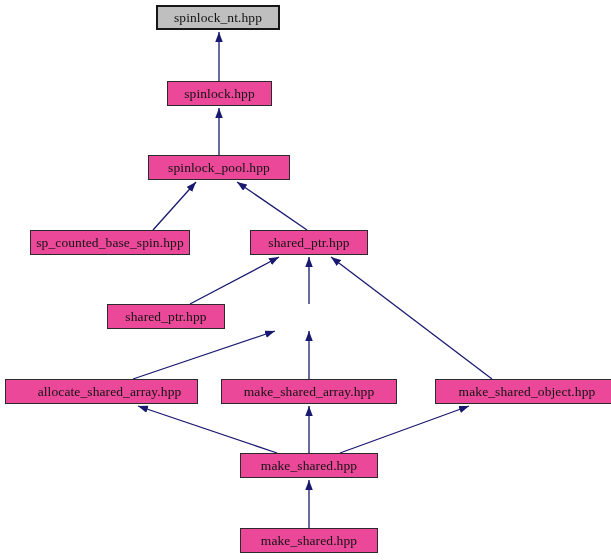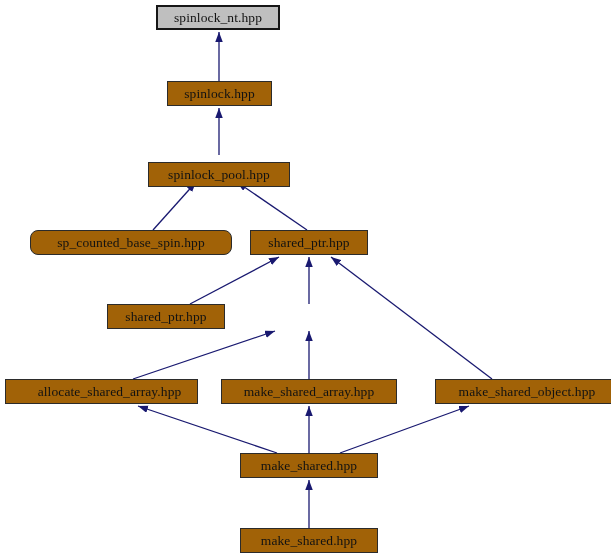--- a/index.html
+++ b/index.html
@@ -17,21 +17,21 @@
   }
   .edge-layer {
     position: absolute;
     left: 0;
     top: 0;
   }
   .node {
     position: absolute;
     height: 25px;
     box-sizing: border-box;
-    background: #a16207;
+    background: #ec4899;
     border: 1.2px solid #2b2b2b;
     display: flex;
     align-items: center;
     justify-content: center;
     font-size: 13.5px;
     color: #121212;
     white-space: nowrap;
     cursor: pointer;
     letter-spacing: 0.1px;
   }
@@ -65,23 +65,23 @@
     <line x1="277" y1="453" x2="138" y2="406" stroke="#191970" stroke-width="1.3" marker-end="url(#arrowhead)"></line>
     <line x1="309" y1="453" x2="309" y2="406" stroke="#191970" stroke-width="1.3" marker-end="url(#arrowhead)"></line>
     <line x1="340" y1="453" x2="469" y2="406" stroke="#191970" stroke-width="1.3" marker-end="url(#arrowhead)"></line>
     <line x1="309" y1="528" x2="309" y2="480" stroke="#191970" stroke-width="1.3" marker-end="url(#arrowhead)"></line>
   </svg>
 
   <div class="node highlight" style="left:156px; top:5px; width:124px;">spinlock_nt.hpp</div>
 
   <div class="node" style="left:167px; top:81px; width:105px;">spinlock.hpp</div>
 
-  <div class="node" style="left:148px; top:162px; width:142px;">spinlock_pool.hpp</div>
+  <div class="node" style="left:148px; top:155px; width:142px;">spinlock_pool.hpp</div>
 
-  <div class="node" style="left:30px; top:230px; width:202px;border-radius:8px;">sp_counted_base_spin.hpp</div>
+  <div class="node" style="left:30px; top:230px; width:160px;">sp_counted_base_spin.hpp</div>
 
   <div class="node" style="left:250px; top:230px; width:118px;">shared_ptr.hpp</div>
 
   <div class="node" style="left:107px; top:304px; width:118px;">shared_ptr.hpp</div>
 
 
   <div class="node" style="left:5px; top:379px; width:193px;padding-left:16px;">allocate_shared_array.hpp</div>
 
   <div class="node" style="left:221px; top:379px; width:176px;">make_shared_array.hpp</div>
 

